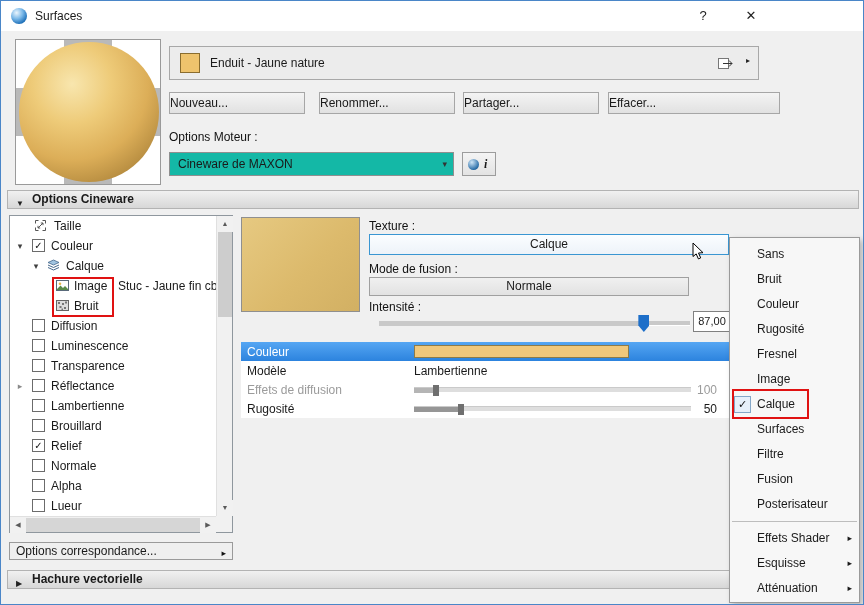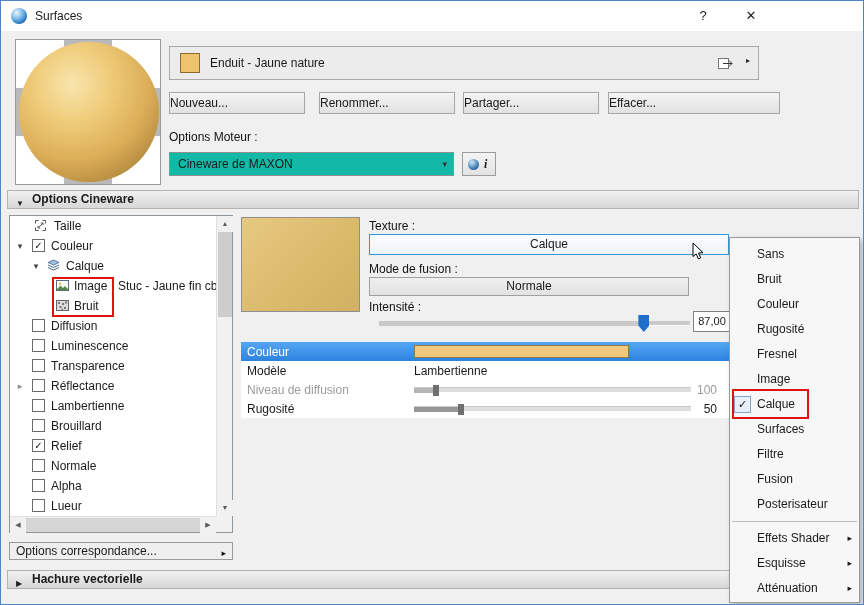--- a/index.html
+++ b/index.html
@@ -302,21 +302,21 @@
     </div>
 
 
     <div class="prow">
       <span class="prow-label">Modèle</span>
       <span class="rtext">Lambertienne</span>
     </div>
 
 
     <div class="prow disabled">
-      <span class="prow-label">Niveau de diffusion</span>
+      <span class="prow-label">Effets de diffusion</span>
       <span class="rslider">
         <span class="rfill" style="display: block; width: 8%;">
           <span class="rhandle"></span>
         </span>
       </span>
       <span class="rval">100</span>
     </div>
 
     <div class="prow">
       <span class="prow-label">Rugosité</span>

